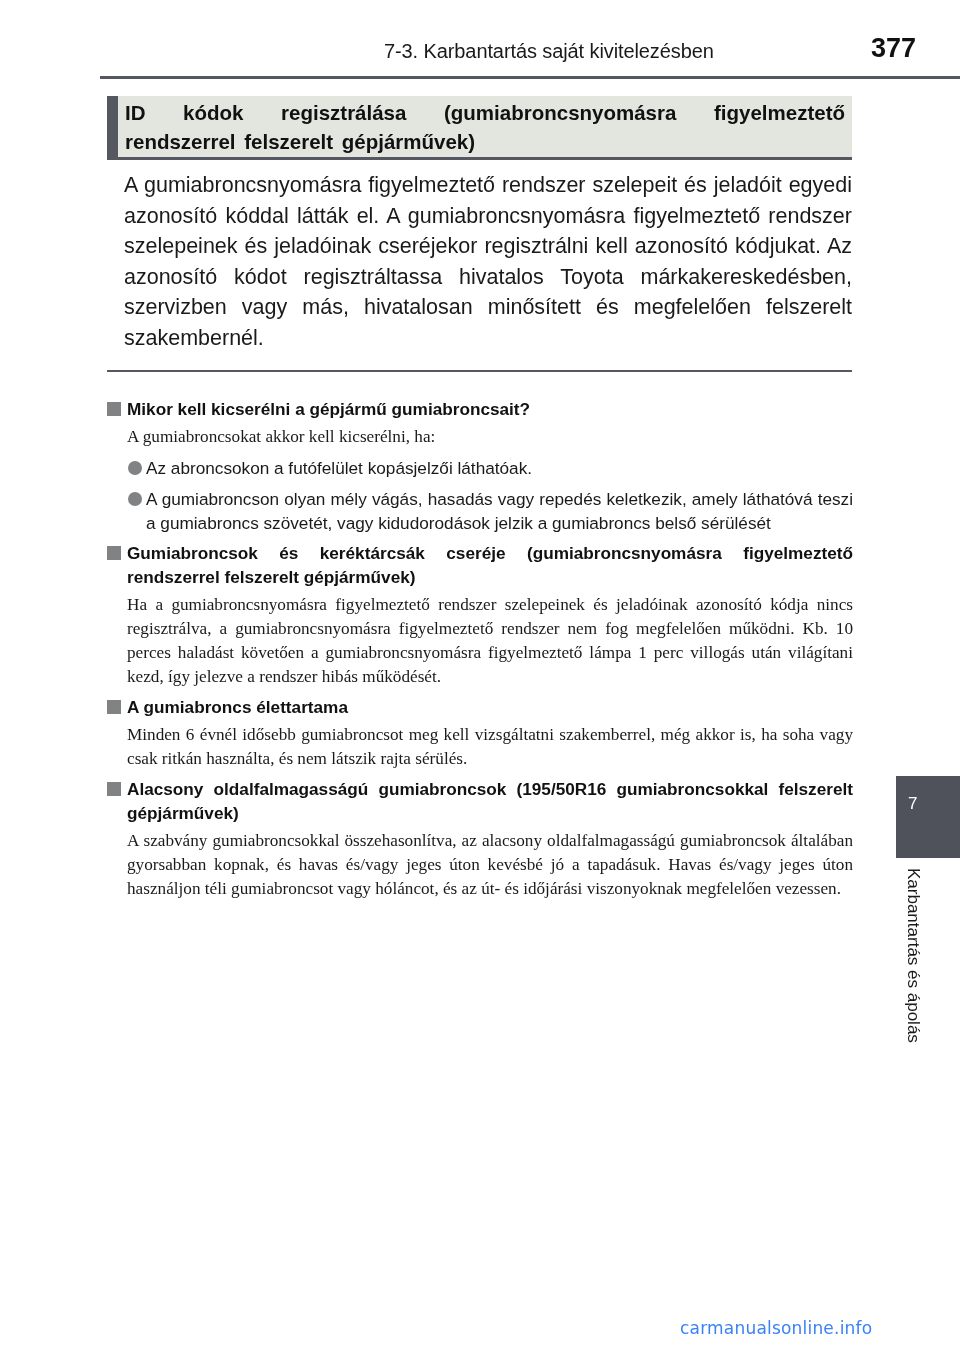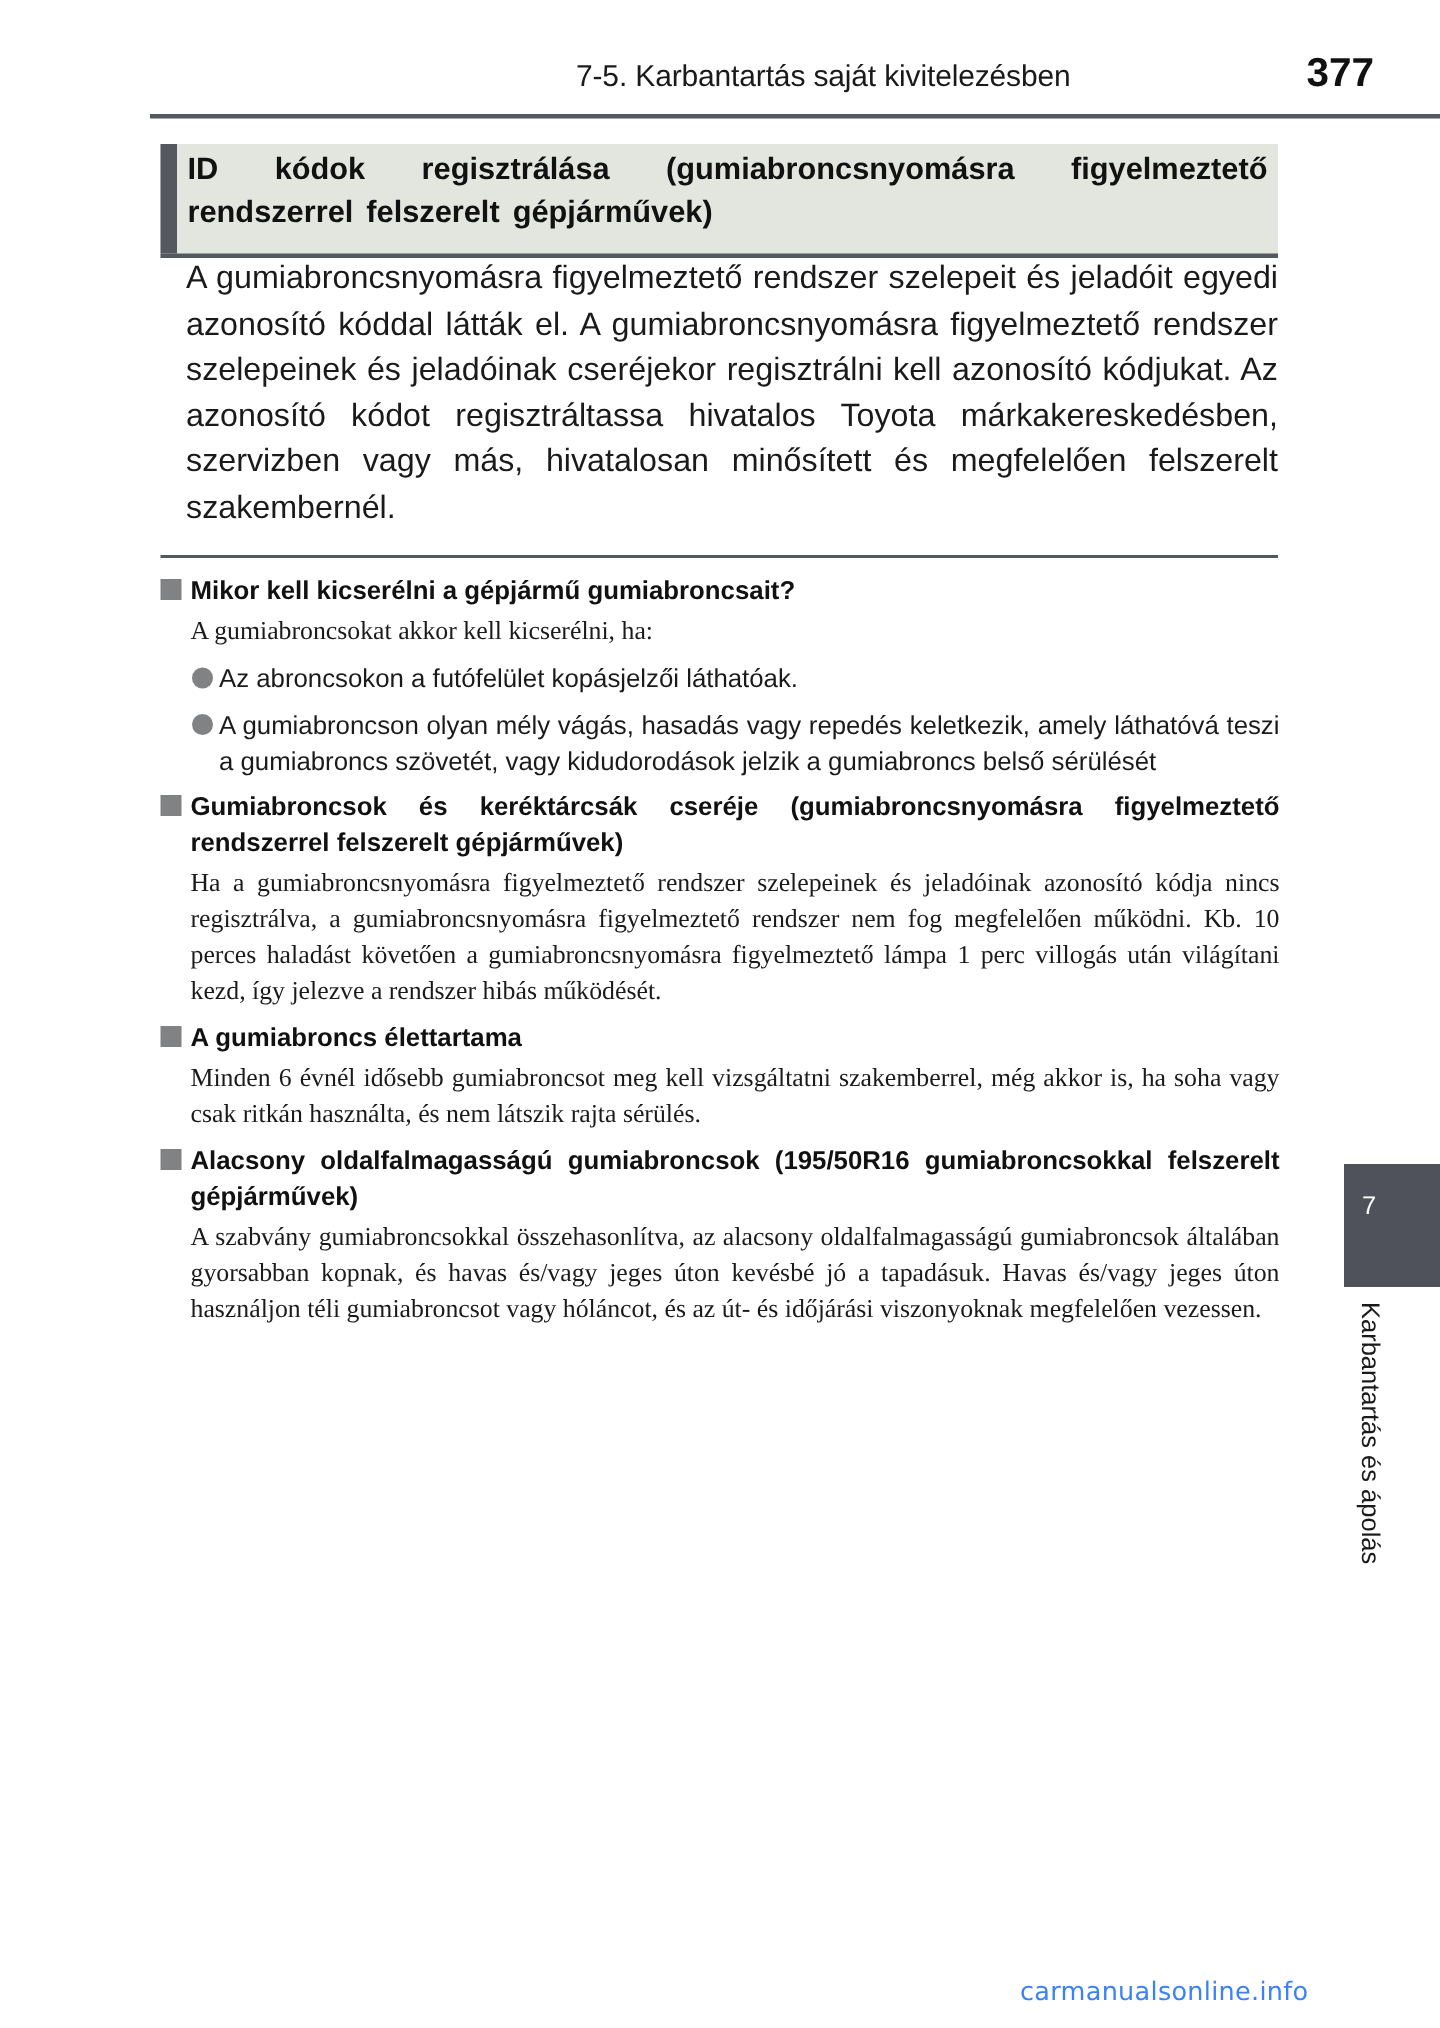--- a/index.html
+++ b/index.html
@@ -40,21 +40,21 @@
       width: 860px;
       height: 3px;
       background: #555861;
     }
     
     .section-box {
       position: absolute;
       left: 107px;
       top: 96px;
       width: 745px;
-      height: 76px;
+      height: 64px;
       background: #e3e5df;
       border-bottom: 3px solid #555861;
       box-sizing: border-box;
     }
     .section-box .bar {
       position: absolute;
       left: 0;
       top: 0;
       width: 11px;
       height: 100%;
@@ -102,21 +102,21 @@
       line-height: 24px;
     }
     .note-heading {
       font-weight: bold;
       color: #111;
       position: relative;
       padding-left: 20px;
       text-align: justify;
       margin-top: 4px;
     }
-    .note-heading.first { margin-top: 0; }
+    .note-heading.first { margin-top: 16px; }
     .sq {
       position: absolute;
       left: 0;
       top: 5px;
       width: 14px;
       height: 14px;
       background: #808284;
     }
     .note-text {
       padding-left: 20px;
@@ -175,21 +175,21 @@
       top: 1318px;
       font-family: "DejaVu Sans", sans-serif;
       font-size: 17px;
       color: #3b82f6;
       letter-spacing: 0.2px;
     }
   </style>
 </head>
 <body>
 
-<div class="running-head">7-5. Karbantartás saját kivitelezésben</div>
+<div class="running-head">7-3. Karbantartás saját kivitelezésben</div>
 <div class="page-number">377</div>
 <div class="head-rule"></div>
 
 <div class="section-box">
   <div class="bar"></div>
   <div class="section-title">ID kódok regisztrálása (gumiabroncsnyomásra figyelmeztető rendszerrel felszerelt gépjárművek)</div>
 </div>
 
 <div class="intro">A gumiabroncsnyomásra figyelmeztető rendszer szelepeit és jeladóit egyedi azonosító kóddal látták el. A gumiabroncsnyomásra figyelmez­tető rendszer szelepeinek és jeladóinak cseréjekor regisztrálni kell azonosító kódjukat. Az azonosító kódot regisztráltassa hivatalos To­yota márkakereskedésben, szervizben vagy más, hivatalosan minősí­tett és megfelelően felszerelt szakembernél.</div>
 <div class="mid-rule"></div>

